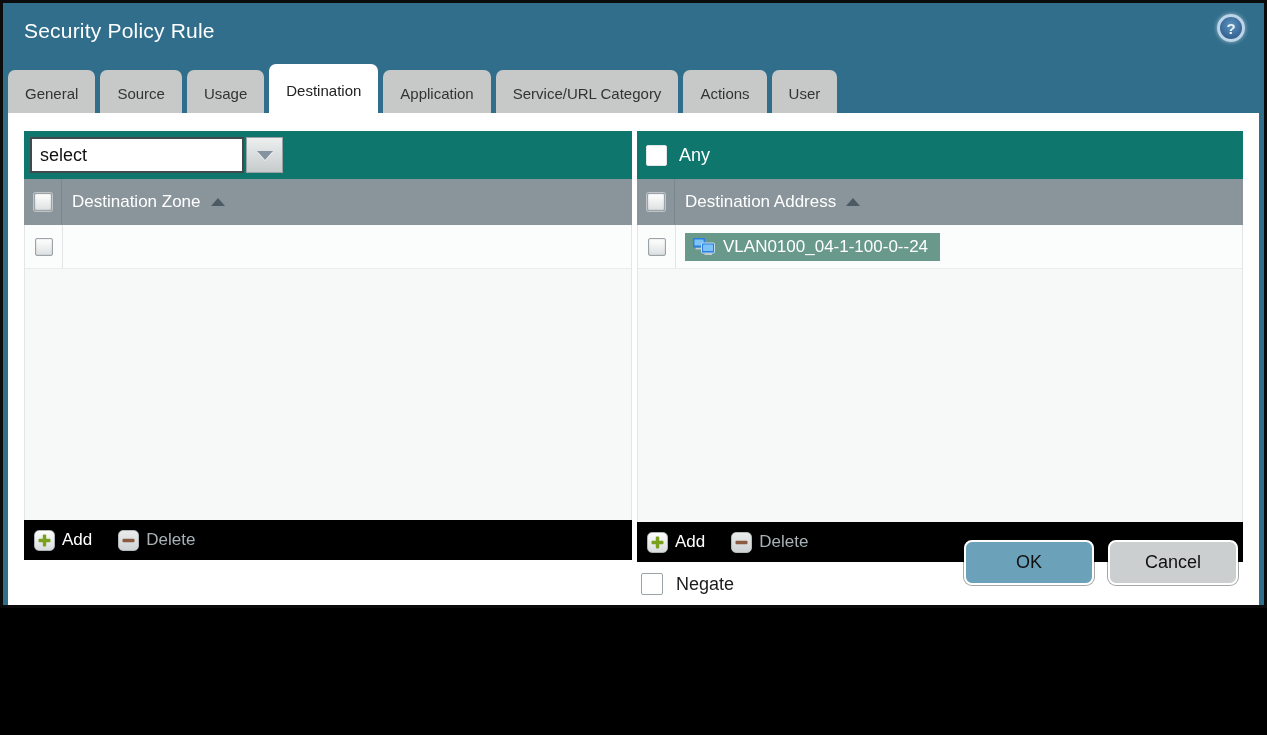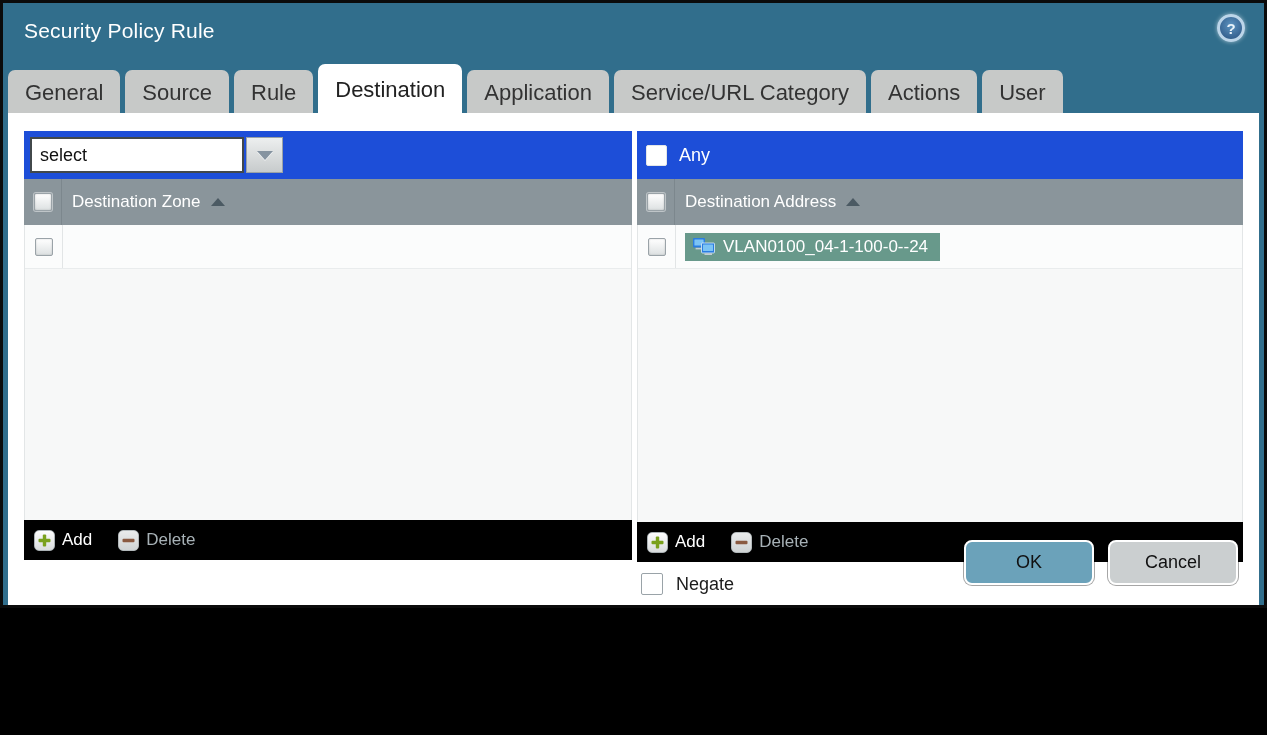--- a/index.html
+++ b/index.html
@@ -13,31 +13,31 @@
   .help {
     position:absolute; right:19px; top:11px; width:28px; height:28px; border-radius:50%;
     background:radial-gradient(circle at 50% 38%, #5d93c0 0%, #35618f 75%);
     border:3px solid #bcd5e9; box-shadow:0 0 4px rgba(255,255,255,.55);
     display:flex; align-items:center; justify-content:center;
     color:#eaf3fa; font-weight:bold; font-size:15px; cursor:pointer;
   }
   
   .tabs { position:absolute; left:5px; top:61px; right:5px; height:52px; display:flex; align-items:flex-end; }
   .tab {
-    height:46px; background:#c7c9c8; color:#333; font-size:22px;
+    height:46px; background:#c7c9c8; color:#333; font-size:15px;
     display:flex; align-items:center; padding:0 17px; margin-right:5px;
     border-radius:7px 7px 0 0; cursor:pointer; white-space:nowrap;
   }
   .tab.active { height:52px; background:#fff; color:#222; }
   
   .content { position:absolute; left:5px; right:5px; top:110px; height:527px; background:#fff; }
   .panel { position:absolute; display:flex; flex-direction:column; }
   .panel-zones { left:16px; top:18px; width:608px; height:429px; }
   .panel-addrs { left:629px; top:18px; width:606px; height:431px; }
-  .panel-top { height:48px; background:#1d4ed8; display:flex; align-items:center; flex:none; }
+  .panel-top { height:48px; background:#0f766e; display:flex; align-items:center; flex:none; }
   .panel-colhead { height:46px; background:#8a959b; display:flex; align-items:center; flex:none; }
   .panel-list { flex:1; background:#f7f8f8; border-left:1px solid #e3e6e7; border-right:1px solid #e3e6e7; overflow:hidden; }
   .panel-footer { height:40px; background:#000000; display:flex; align-items:center; padding-left:10px; flex:none; }
   
   .combo { display:flex; align-items:stretch; height:36px; margin-left:6px; }
   .combo-input { width:214px; background:#fff; border:2px solid #42484b; font-size:18px; color:#111;
                  display:flex; align-items:center; padding:0 8px; cursor:text; }
   .combo-btn { width:37px; margin-left:2px; background:linear-gradient(#edefef,#c7cbcc);
                border:1px solid #9aa2a6; display:flex; align-items:center; justify-content:center; cursor:pointer; }
   .tri-down { width:0; height:0; border-left:8px solid transparent; border-right:8px solid transparent;
@@ -85,21 +85,21 @@
 <div class="dialog">
 
   <div class="title">Security Policy Rule</div>
   <div class="help">
     <span>?</span>
   </div>
 
   <div class="tabs">
     <div class="tab">General</div>
     <div class="tab">Source</div>
-    <div class="tab">Rule</div>
+    <div class="tab">Usage</div>
     <div class="tab active">Destination</div>
     <div class="tab">Application</div>
     <div class="tab">Service/URL Category</div>
     <div class="tab">Actions</div>
     <div class="tab">User</div>
   </div>
 
   <div class="content">
 
     <div class="panel panel-zones">

